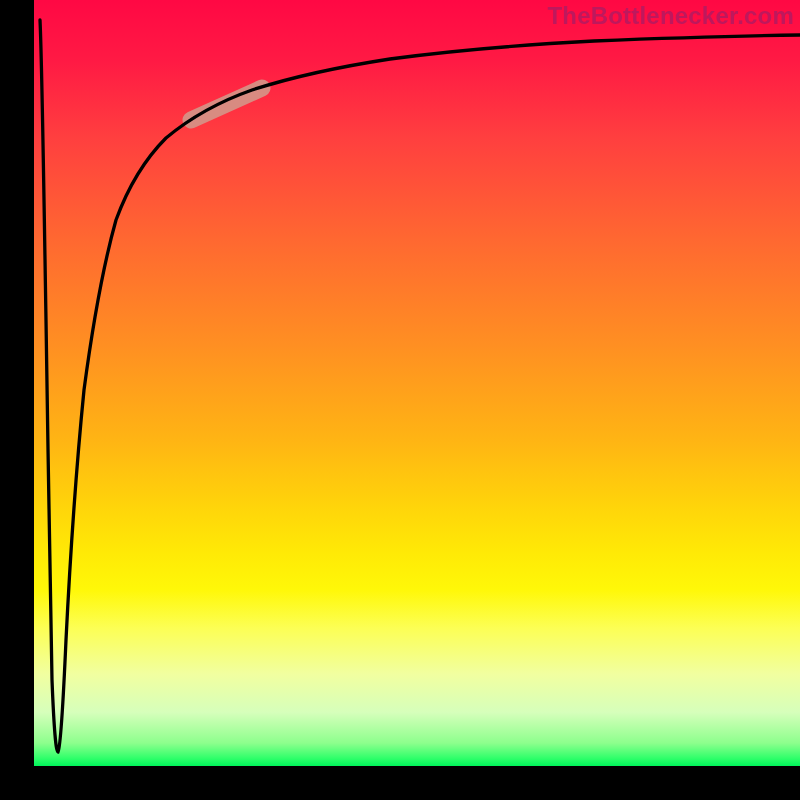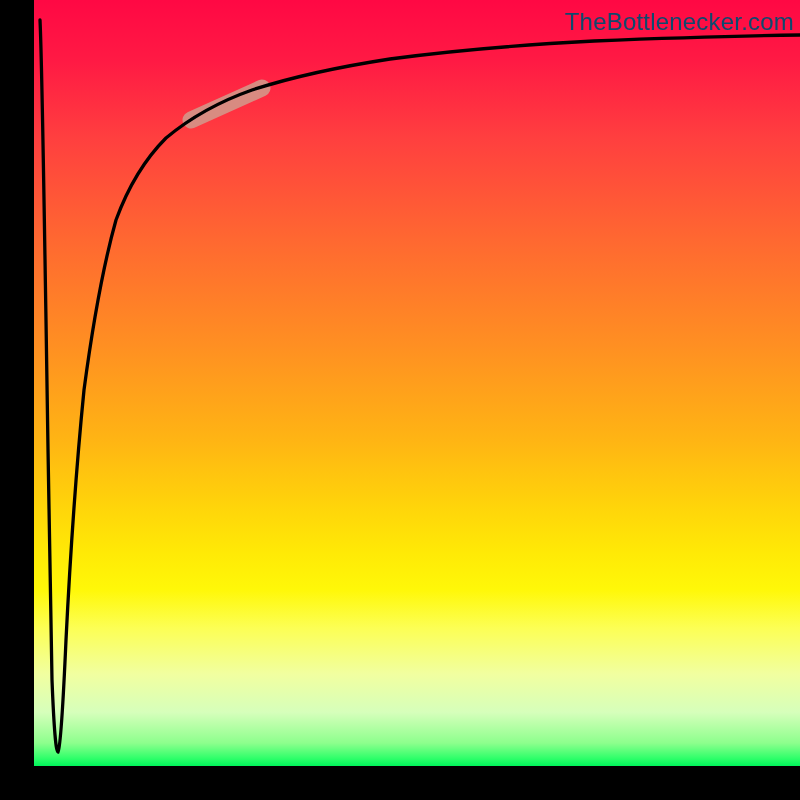--- a/index.html
+++ b/index.html
@@ -10,25 +10,25 @@
     background: #ffffff;
     font-family: Arial, Helvetica, sans-serif;
   }
   .container {
     position: relative;
     width: 800px;
     height: 800px;
   }
   .watermark {
     position: absolute;
-    top: 8px;
+    top: 2px;
     right: 6px;
     font-size: 24px;
-    color: #0c4a6e;
-    font-weight: normal;
+    color: #be185d;
+    font-weight: bold;
     letter-spacing: 0.2px;
     z-index: 10;
   }
   .axis-bottom {
     position: absolute;
     left: 0;
     bottom: 0;
     width: 800px;
     height: 34px;
     background: #000000;

